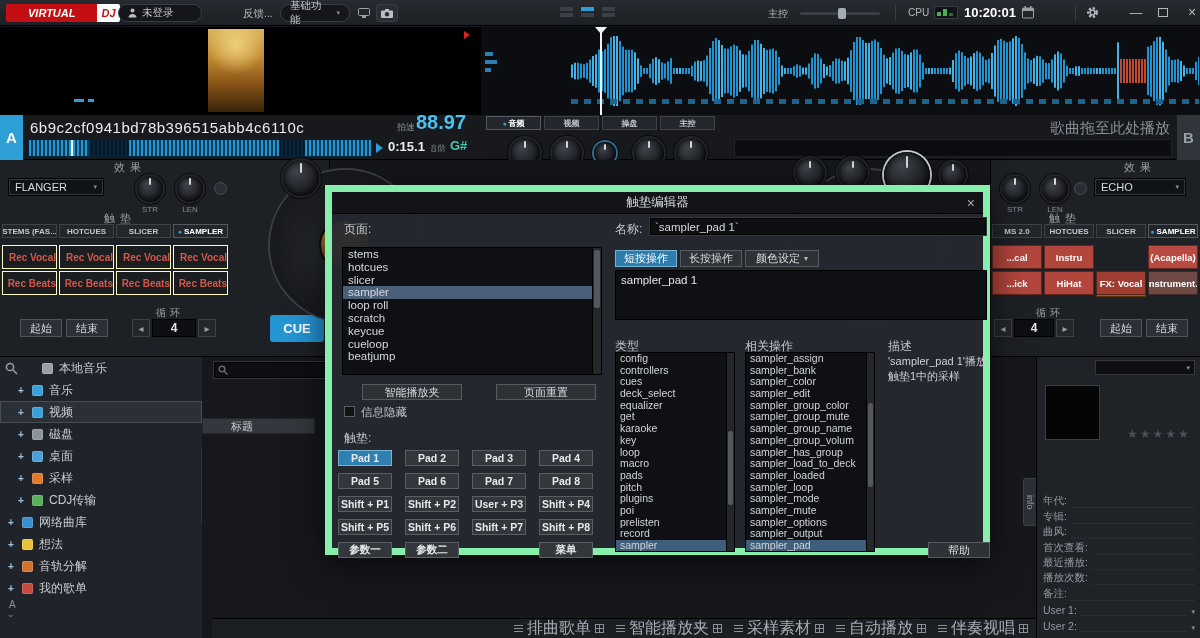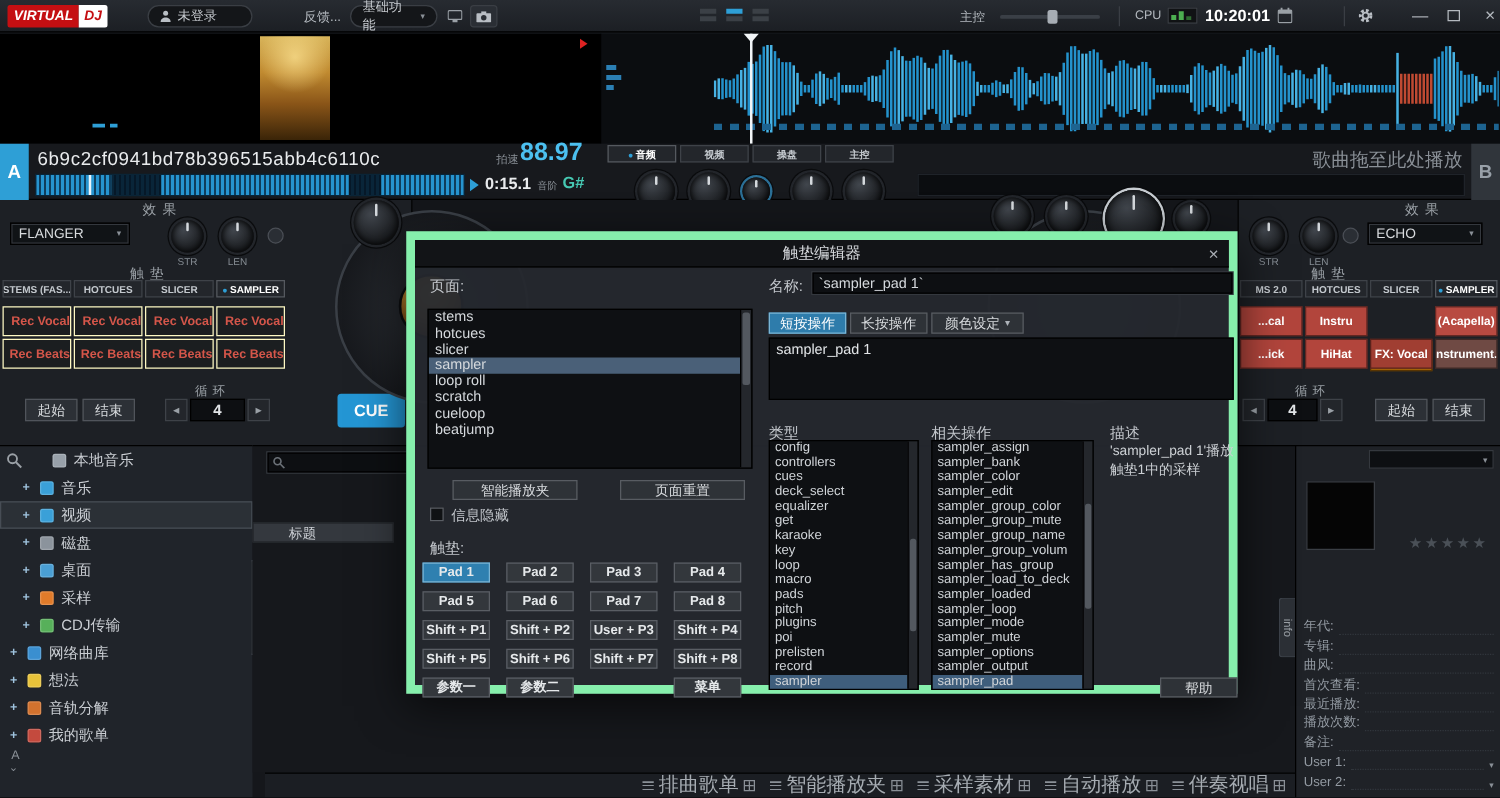--- a/index.html
+++ b/index.html
@@ -72,21 +72,21 @@
   .chk{width:11px;height:11px;background:#101214;border:1px solid #5a5e64}
   .tri-right{width:0;height:0;border-top:5px solid transparent;border-bottom:5px solid transparent;border-left:7px solid #2e9fd6}
 </style>
 </head>
 <body>
 
 <div id="app">
 
   <div id="topbar" class="abs">
     <div class="abs" style="left:6px;top:4px;height:18px;display:flex">
-      <span style="background:#c40f12;color:#fff;font-weight:bold;font-style:italic;font-size:11px;padding:0 5px;display:flex;align-items:center;border-radius:2px 0 0 2px">VIRTUAL</span>
+      <span style="background:#c40f12;color:#fff;font-weight:bold;font-style:italic;font-size:11px;padding:0 22px;display:flex;align-items:center;border-radius:2px 0 0 2px">VIRTUAL</span>
       <span style="background:#fff;color:#c40f12;font-weight:bold;font-style:italic;font-size:11px;padding:0 4px;display:flex;align-items:center;border-radius:0 2px 2px 0">DJ</span>
     </div>
     <div class="pill abs" style="left:118px;top:4px;width:84px">
       <svg width="9" height="10" viewBox="0 0 9 10">
           <circle cx="4.5" cy="2.5" r="2" fill="#b9bec4"></circle>
           <path d="M0.5 9.5c0-2.2 1.8-3.5 4-3.5s4 1.3 4 3.5z" fill="#b9bec4"></path>
         </svg>
       <span>未登录</span>
     </div>
     <span class="tbtxt abs" style="left:243px;top:7px">反馈...</span>
@@ -714,20 +714,21 @@
     </div>
     <span class="dlabel" style="left:12px;top:29px">页面:</span>
     <div class="list" style="left:10px;top:55px;width:260px;height:128px">
       <div class="abs" style="left:0;top:0;right:9px;bottom:0">
           <div class="lrow"><span>stems</span></div>
           <div class="lrow"><span>hotcues</span></div>
           <div class="lrow"><span>slicer</span></div>
           <div class="lrow sel"><span>sampler</span></div>
           <div class="lrow"><span>loop roll</span></div>
           <div class="lrow"><span>scratch</span></div>
+          <div class="lrow"><span>keycue</span></div>
           <div class="lrow"><span>cueloop</span></div>
           <div class="lrow"><span>beatjump</span></div>
         </div>
       <div class="sb abs" style="right:0;top:0;width:9px;height:100%">
           <span class="sbt" style="top:2px;height:58px"></span>
         </div>
     </div>
     <div class="dbtn" style="left:30px;top:192px;width:100px;height:16px">智能播放夹</div>
     <div class="dbtn" style="left:164px;top:192px;width:100px;height:16px">页面重置</div>
     <span class="chk abs" style="left:12px;top:214px"></span>

